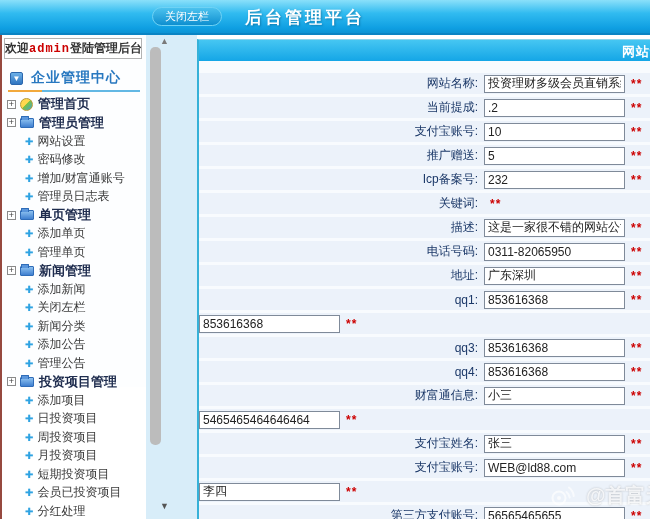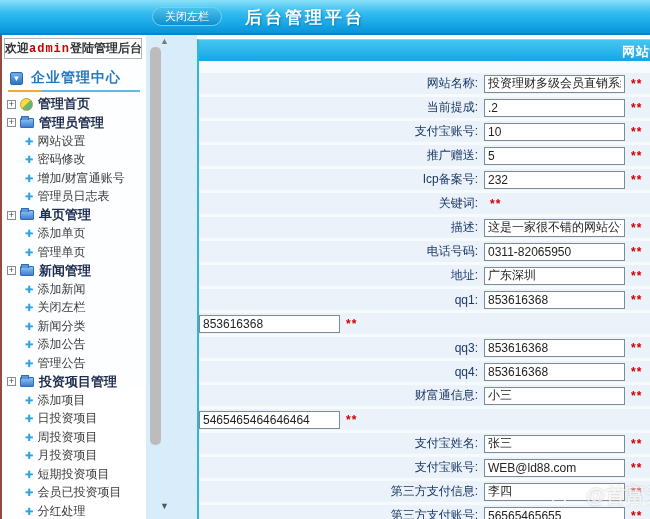--- a/index.html
+++ b/index.html
@@ -315,21 +315,20 @@
           <label>支付宝姓名:</label>
           <input type="text" value="张三" style="">
           <span class="req">**</span>
         </div>
         <div class="form-row">
           <label>支付宝账号:</label>
           <input type="text" value="WEB@ld88.com" style="">
           <span class="req">**</span>
         </div>
         <div class="form-row">
-          <label>第三方支付信息:</label>
           <input type="text" value="李四" style="">
           <span class="req">**</span>
         </div>
         <div class="form-row">
           <label>第三方支付账号:</label>
           <input type="text" value="56565465655" style="">
           <span class="req">**</span>
         </div>
       </div>
   </div>

